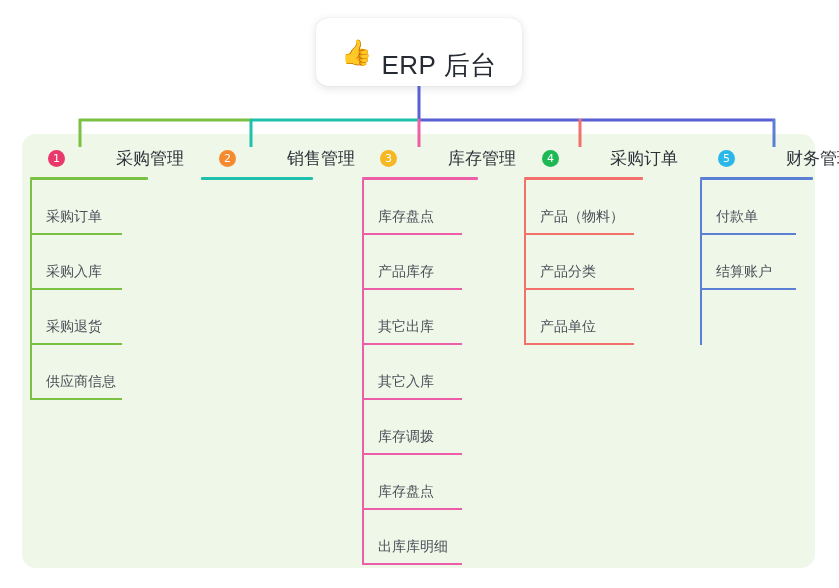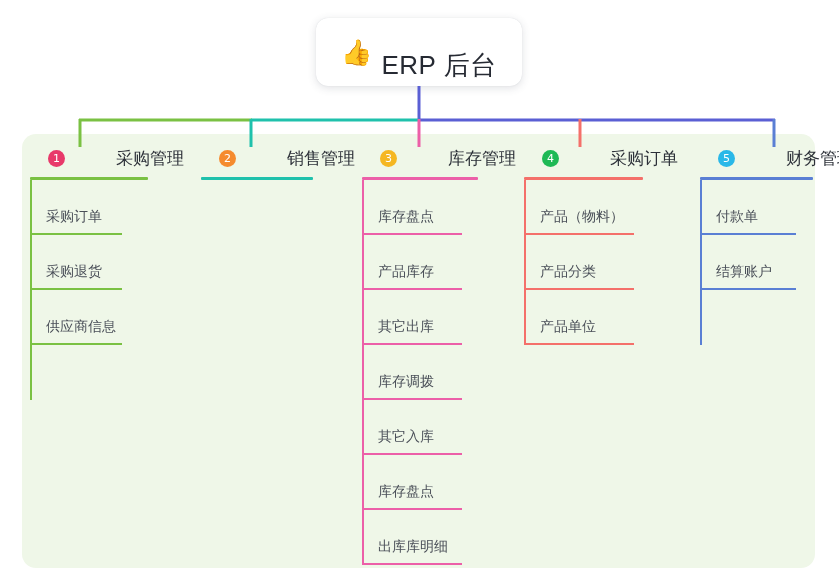--- a/index.html
+++ b/index.html
@@ -170,20 +170,24 @@
           <span class="col-title">采购管理</span>
         </div>
         <div class="head-rule" style="background: rgb(122, 193, 67); width: 118px;"></div>
         <div class="leaves">
           <div class="spine" style="background: rgb(122, 193, 67); height: 220px;"></div>
           <div class="leaf">
             <span class="leaf-label">采购订单</span>
             <div class="leaf-rule" style="background: rgb(122, 193, 67); width: 92px;"></div>
           </div>
           <div class="leaf">
+            <span class="leaf-label">采购入库</span>
+            <div class="leaf-rule" style="background: rgb(122, 193, 67); width: 92px;"></div>
+          </div>
+          <div class="leaf">
             <span class="leaf-label">采购退货</span>
             <div class="leaf-rule" style="background: rgb(122, 193, 67); width: 92px;"></div>
           </div>
           <div class="leaf">
             <span class="leaf-label">供应商信息</span>
             <div class="leaf-rule" style="background: rgb(122, 193, 67); width: 92px;"></div>
           </div>
         </div>
       </div>
       <div class="column" style="left: 201px;">
@@ -207,25 +211,25 @@
           </div>
           <div class="leaf">
             <span class="leaf-label">产品库存</span>
             <div class="leaf-rule" style="background: rgb(236, 95, 168); width: 100px;"></div>
           </div>
           <div class="leaf">
             <span class="leaf-label">其它出库</span>
             <div class="leaf-rule" style="background: rgb(236, 95, 168); width: 100px;"></div>
           </div>
           <div class="leaf">
+            <span class="leaf-label">其它入库</span>
+            <div class="leaf-rule" style="background: rgb(236, 95, 168); width: 100px;"></div>
+          </div>
+          <div class="leaf">
             <span class="leaf-label">库存调拨</span>
-            <div class="leaf-rule" style="background: rgb(236, 95, 168); width: 100px;"></div>
-          </div>
-          <div class="leaf">
-            <span class="leaf-label">其它入库</span>
             <div class="leaf-rule" style="background: rgb(236, 95, 168); width: 100px;"></div>
           </div>
           <div class="leaf">
             <span class="leaf-label">库存盘点</span>
             <div class="leaf-rule" style="background: rgb(236, 95, 168); width: 100px;"></div>
           </div>
           <div class="leaf">
             <span class="leaf-label">出库库明细</span>
             <div class="leaf-rule" style="background: rgb(236, 95, 168); width: 100px;"></div>
           </div>

